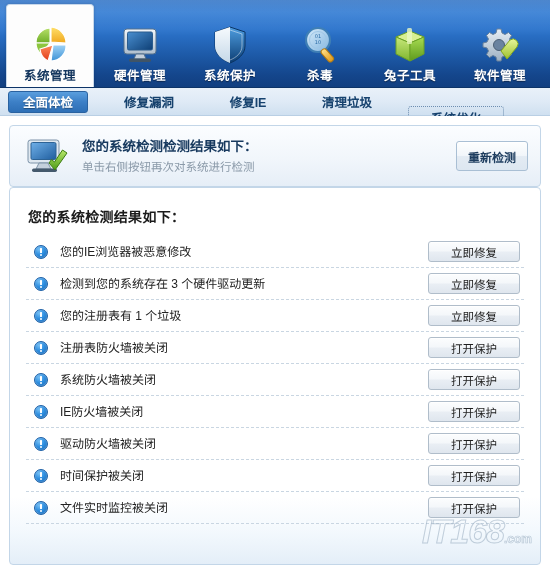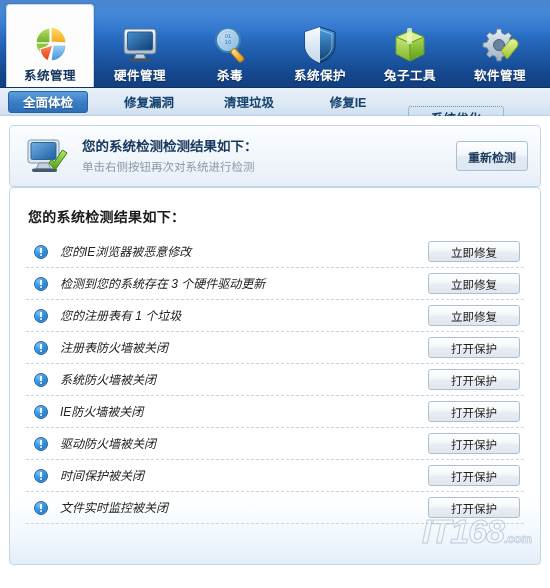--- a/index.html
+++ b/index.html
@@ -250,21 +250,20 @@
     background: #ffffff;
     border-radius: 50%;
   }
   .row-label {
     flex: 1 1 auto;
     font-size: 12px;
     color: #222222;
     line-height: 16px;
     white-space: nowrap;
     overflow: hidden;
-    font-style: italic;
   }
   .btn-action {
     width: 92px; height: 21px;
     flex: 0 0 auto;
     font-size: 11.5px;
     background: linear-gradient(to bottom, #fcfdfe 0%, #f4f7fa 46%, #e9eef4 54%, #dfe6ee 100%);
     border: 1px solid #b0bdca;
     color: #1f1f1f;
   }
 
@@ -352,20 +351,41 @@
             <rect x="12" y="35.5" width="22" height="3.5" rx="1.7" fill="#3f5467"></rect>
           </svg>
         </div>
         <div class="nav-label">硬件管理</div>
       </div>
 
       <div class="nav-item">
         <div class="nav-ico">
           <svg class="ico-svg" viewBox="0 0 46 44">
             <defs>
+              <linearGradient id="sg1" x1="0" y1="0" x2="0" y2="1">
+                <stop offset="0" stop-color="#ffffff"></stop>
+                  <stop offset="1" stop-color="#cfe0ee"></stop>
+              </linearGradient>
+              <linearGradient id="sg2" x1="0" y1="0" x2="0" y2="1">
+                <stop offset="0" stop-color="#4f9ee0"></stop>
+                  <stop offset="1" stop-color="#0c3d73"></stop>
+              </linearGradient>
+            </defs>
+            <path d="M23 4 L38 9 L38 23 C38 31 31 37 23 40 C15 37 8 31 8 23 L8 9 Z" fill="url(#sg2)" stroke="#0a3565" stroke-width="1"></path>
+            <path d="M23 4 L8 9 L8 23 C8 31 15 37 23 40 Z" fill="url(#sg1)" opacity=".95"></path>
+            <path d="M23 7 L35 11 L35 23 C35 29.5 29.5 34.5 23 37" fill="none" stroke="#ffffff" stroke-width="1" opacity=".45"></path>
+          </svg>
+        </div>
+        <div class="nav-label">系统保护</div>
+      </div>
+
+      <div class="nav-item">
+        <div class="nav-ico">
+          <svg class="ico-svg" viewBox="0 0 46 44">
+            <defs>
               <linearGradient id="lg1" x1="0" y1="0" x2="1" y2="1">
                 <stop offset="0" stop-color="#d9ecfa"></stop>
                   <stop offset="1" stop-color="#7fb4df"></stop>
               </linearGradient>
               <linearGradient id="lg2" x1="0" y1="0" x2="0" y2="1">
                 <stop offset="0" stop-color="#ffe08a"></stop>
                   <stop offset="1" stop-color="#e09a1a"></stop>
               </linearGradient>
             </defs>
             <circle cx="21" cy="17" r="12" fill="url(#lg1)" stroke="#3f7fb5" stroke-width="2.2"></circle>
@@ -375,41 +395,20 @@
             <rect x="27" y="25" width="6" height="15" rx="2.5" transform="rotate(-42 30 32)" fill="url(#lg2)" stroke="#b87d12" stroke-width="1"></rect>
           </svg>
         </div>
         <div class="nav-label">杀毒</div>
       </div>
 
       <div class="nav-item">
         <div class="nav-ico">
           <svg class="ico-svg" viewBox="0 0 46 44">
             <defs>
-              <linearGradient id="sg1" x1="0" y1="0" x2="0" y2="1">
-                <stop offset="0" stop-color="#ffffff"></stop>
-                  <stop offset="1" stop-color="#cfe0ee"></stop>
-              </linearGradient>
-              <linearGradient id="sg2" x1="0" y1="0" x2="0" y2="1">
-                <stop offset="0" stop-color="#4f9ee0"></stop>
-                  <stop offset="1" stop-color="#0c3d73"></stop>
-              </linearGradient>
-            </defs>
-            <path d="M23 4 L38 9 L38 23 C38 31 31 37 23 40 C15 37 8 31 8 23 L8 9 Z" fill="url(#sg2)" stroke="#0a3565" stroke-width="1"></path>
-            <path d="M23 4 L8 9 L8 23 C8 31 15 37 23 40 Z" fill="url(#sg1)" opacity=".95"></path>
-            <path d="M23 7 L35 11 L35 23 C35 29.5 29.5 34.5 23 37" fill="none" stroke="#ffffff" stroke-width="1" opacity=".45"></path>
-          </svg>
-        </div>
-        <div class="nav-label">系统保护</div>
-      </div>
-
-      <div class="nav-item">
-        <div class="nav-ico">
-          <svg class="ico-svg" viewBox="0 0 46 44">
-            <defs>
               <linearGradient id="bx1" x1="0" y1="0" x2="0" y2="1">
                 <stop offset="0" stop-color="#c7e87a"></stop>
                   <stop offset="1" stop-color="#7fb52e"></stop>
               </linearGradient>
               <linearGradient id="bx2" x1="0" y1="0" x2="0" y2="1">
                 <stop offset="0" stop-color="#a8dc52"></stop>
                   <stop offset="1" stop-color="#5e9a1c"></stop>
               </linearGradient>
             </defs>
             <path d="M9 14 L23 8 L37 14 L23 20 Z" fill="#d8ef92" stroke="#6ba124" stroke-width="1"></path>
@@ -443,22 +442,22 @@
         </div>
         <div class="nav-label">软件管理</div>
       </div>
 
     </div>
   </div>
 
   <div class="tabbar">
     <div class="tab selected">全面体检</div>
     <div class="tab">修复漏洞</div>
+    <div class="tab">修复IE</div>
     <div class="tab">清理垃圾</div>
-    <div class="tab">修复IE</div>
     <div class="tab focused">系统优化</div>
   </div>
 
   <div class="content">
 
     <div class="summary-wrap">
       <div class="summary">
         <div class="summary-ico">
           <svg class="ico-svg" viewBox="0 0 46 44">
             <defs>

